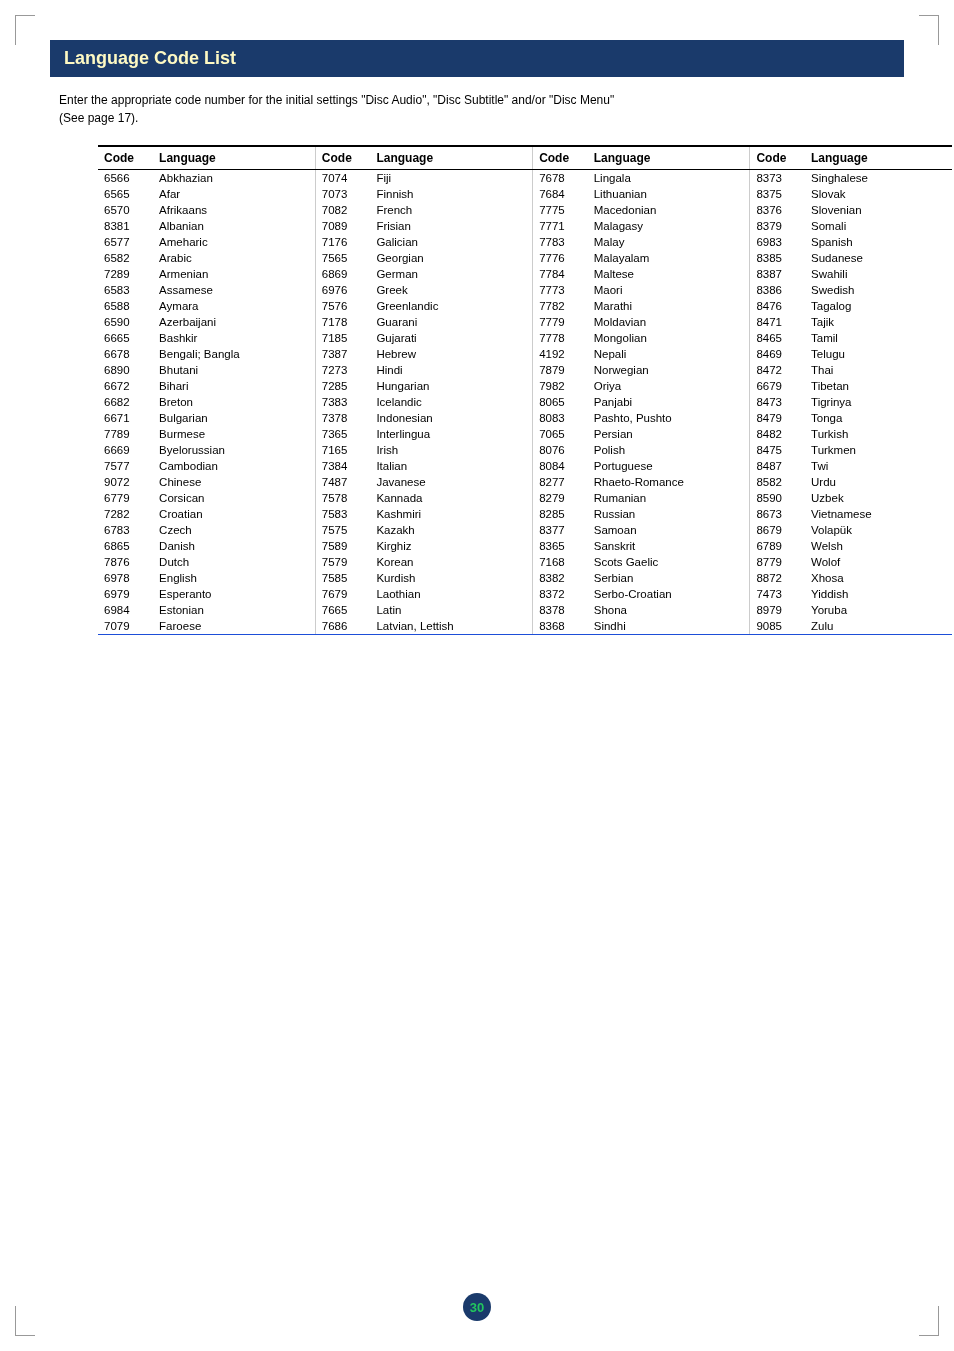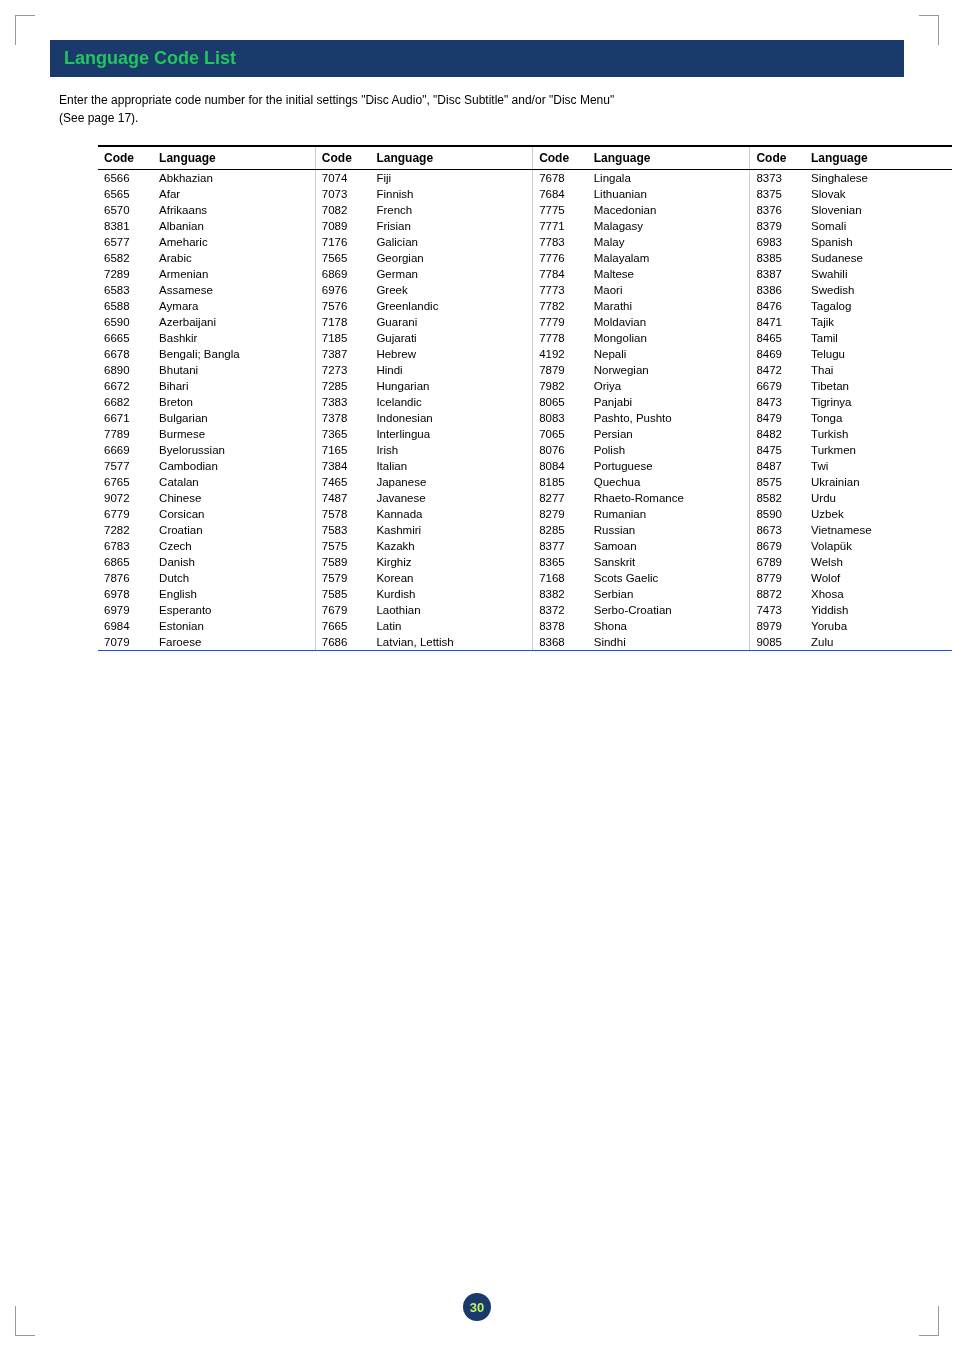--- a/index.html
+++ b/index.html
@@ -30,21 +30,21 @@
     .corner-tl::before { content: ''; position: absolute; top: 0; left: -1px; width: 20px; height: 1px; background: #999; }
     .corner-tr { top: 15px; right: 15px; border-width: 0 1px 0 0; height: 30px; }
     .corner-tr::before { content: ''; position: absolute; top: 0; right: -1px; width: 20px; height: 1px; background: #999; }
     .corner-bl { bottom: 15px; left: 15px; border-width: 0 0 0 1px; height: 30px; }
     .corner-bl::after { content: ''; position: absolute; bottom: 0; left: -1px; width: 20px; height: 1px; background: #999; }
     .corner-br { bottom: 15px; right: 15px; border-width: 0 1px 0 0; height: 30px; }
     .corner-br::after { content: ''; position: absolute; bottom: 0; right: -1px; width: 20px; height: 1px; background: #999; }
 
     .title-bar {
       background: #1a3a6b;
-      color: #22c55e;
+      color: #fef9c3;
       padding: 8px 14px;
       font-size: 18px;
       font-weight: bold;
       margin-bottom: 14px;
     }
     .intro-text {
       font-size: 12px;
       margin-bottom: 18px;
       line-height: 1.5;
       margin-left: 9px;
@@ -87,21 +87,21 @@
       position: absolute;
       bottom: 30px;
       left: 50%;
       transform: translateX(-50%);
     }
     .page-number {
       display: inline-flex;
       align-items: center;
       justify-content: center;
       background: #1a3a6b;
-      color: #bef264;
+      color: #22c55e;
       border-radius: 50%;
       width: 28px;
       height: 28px;
       font-size: 13px;
       font-weight: bold;
     }
   </style>
 </head>
 <body>
 
@@ -377,33 +377,20 @@
           <td class="code-col col-divider">7384</td>
           <td class="lang-col">Italian</td>
           <td class="spacer-col"></td>
           <td class="code-col col-divider">8084</td>
           <td class="lang-col">Portuguese</td>
           <td class="spacer-col"></td>
           <td class="code-col col-divider">8487</td>
           <td class="lang-col">Twi</td>
         </tr>
         <tr>
-          <td class="code-col">6765</td>
-          <td class="lang-col">Catalan</td>
-          <td class="spacer-col"></td>
-          <td class="code-col col-divider">7465</td>
-          <td class="lang-col">Japanese</td>
-          <td class="spacer-col"></td>
-          <td class="code-col col-divider">8185</td>
-          <td class="lang-col">Quechua</td>
-          <td class="spacer-col"></td>
-          <td class="code-col col-divider">8575</td>
-          <td class="lang-col">Ukrainian</td>
-        </tr>
-        <tr>
           <td class="code-col">9072</td>
           <td class="lang-col">Chinese</td>
           <td class="spacer-col"></td>
           <td class="code-col col-divider">7487</td>
           <td class="lang-col">Javanese</td>
           <td class="spacer-col"></td>
           <td class="code-col col-divider">8277</td>
           <td class="lang-col">Rhaeto-Romance</td>
           <td class="spacer-col"></td>
           <td class="code-col col-divider">8582</td>

